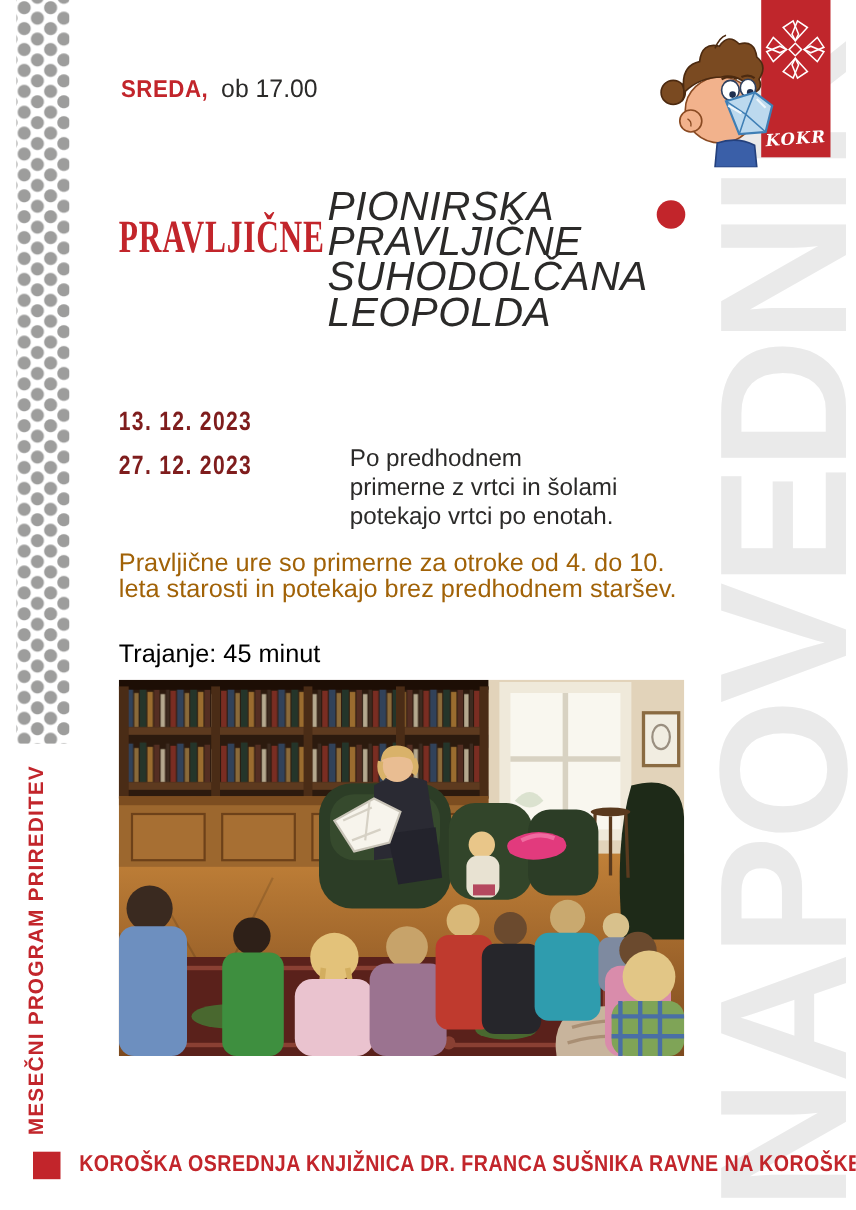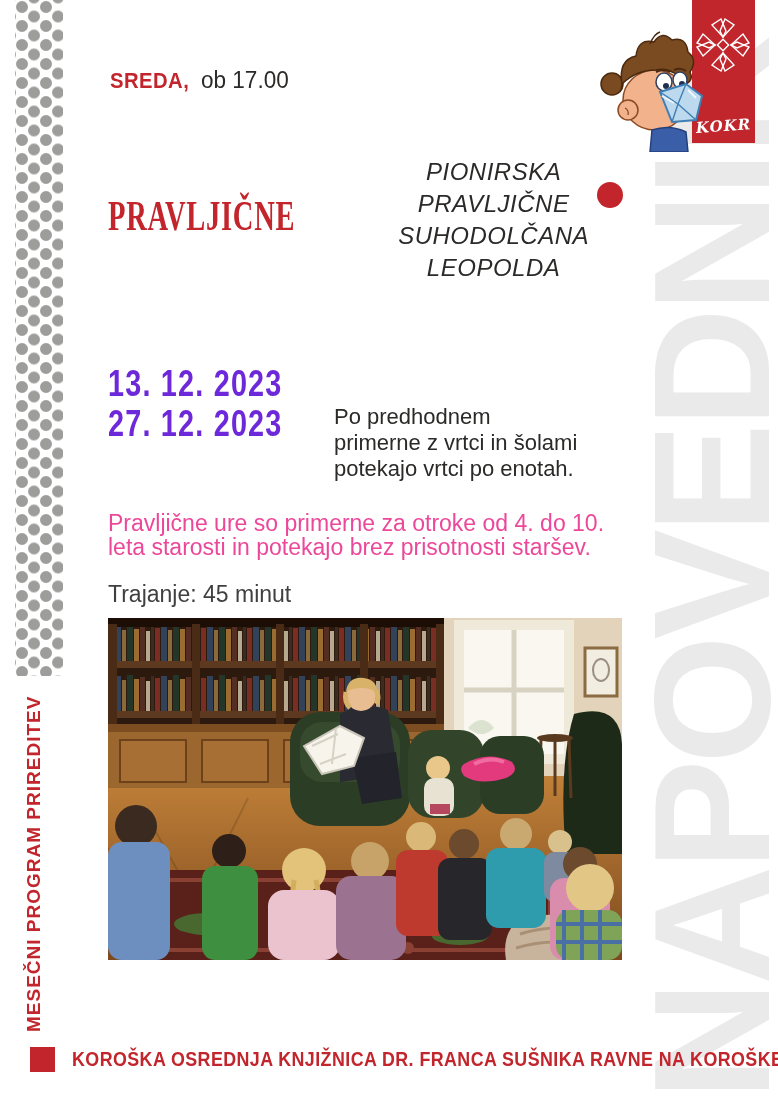--- a/index.html
+++ b/index.html
@@ -38,34 +38,34 @@
   
   .red-txt{ color:#c2252b; }
   .cond{ display:inline-block; transform-origin:0 50%; }
   .sreda{ position:absolute; left:110px; top:66px; z-index:4; }
   .sreda .day{ font-size:22px; font-weight:bold; letter-spacing:0.5px; transform:scaleX(.92);}
   .sreda .time{ font-size:23px; color:#2b2a29; margin-top:1px; transform:scaleX(.98);}
   .title{ position:absolute; left:108px; top:194px; z-index:4;
           font-weight:bold; font-size:42px; line-height:45px; color:#c2252b;font-family:Liberation Serif, serif;}
   .title .cond{ transform:scaleX(.68); letter-spacing:1px;}
   .library{
-    position:absolute; right:189px; top:156px; z-index:4; text-align:center;
-    font-style:italic; font-size:24px; line-height:32px; color:#2b2a29; letter-spacing:0.5px;
+    position:absolute; right:189px; top:172px; z-index:4; text-align:left;
+    font-style:italic; font-size:37px; line-height:32px; color:#2b2a29; letter-spacing:0.5px;
   }
   .red-dot{ position:absolute; left:597px; top:182px; width:26px; height:26px;
             border-radius:50%; background:#c2252b; z-index:4;}
   .dates{ position:absolute; left:108px; top:364px; z-index:4;
-          font-weight:bold; font-size:36px; line-height:40px; color:#6d28d9;}
+          font-weight:bold; font-size:24px; line-height:40px; color:#7f1d1d;}
   .dates .cond{ transform:scaleX(.8); letter-spacing:1.5px;}
   .note{ position:absolute; left:318px; top:404px; z-index:4;
-         font-size:22px; line-height:26px; color:#2b2a29;margin-left:16px;}
-  .desc{ position:absolute; left:108px; top:511px; z-index:4;
-         font-size:23px; line-height:24px; color:#ec4899;}
+         font-size:22px; line-height:26px; color:#2b2a29;}
+  .desc{ position:absolute; left:108px; top:499px; z-index:4;
+         font-size:23px; line-height:24px; color:#a16207;}
   .duration{ position:absolute; left:108px; top:581px; z-index:4;
-         font-size:23px; color:#404040;text-align:center;}
+         font-size:23px; color:#000000;text-align:center;}
   
   .photo{ position:absolute; left:108px; top:618px; width:514px; height:342px; z-index:4;}
   .photo svg{ display:block; width:100%; height:100%;}
   
   .side-program{
     position:absolute; left:23px; top:1032px; transform-origin:0 0;
     transform:rotate(-90deg); white-space:nowrap; z-index:4;
     font-weight:bold; font-size:19px; letter-spacing:1px; color:#c2252b;
   }
   
@@ -158,21 +158,21 @@
   </div>
 
   <div class="note">
     <div>Po predhodnem</div>
     <div>primerne z vrtci in šolami</div>
     <div>potekajo vrtci po enotah.</div>
   </div>
 
   <div class="desc">
     <div>Pravljične ure so primerne za otroke od 4. do 10.</div>
-    <div>leta starosti in potekajo brez prisotnosti staršev.</div>
+    <div>leta starosti in potekajo brez predhodnem staršev.</div>
   </div>
 
   <div class="duration">Trajanje: 45 minut</div>
 
   <div class="photo">
     <svg viewBox="0 0 514 342" preserveAspectRatio="none">
       <defs>
         <pattern id="bookp" width="46" height="50" patternUnits="userSpaceOnUse">
           <rect width="46" height="50" fill="#2c1a0e"></rect>
           <rect x="1" y="10" width="5" height="33" fill="#7a2d22"></rect>

